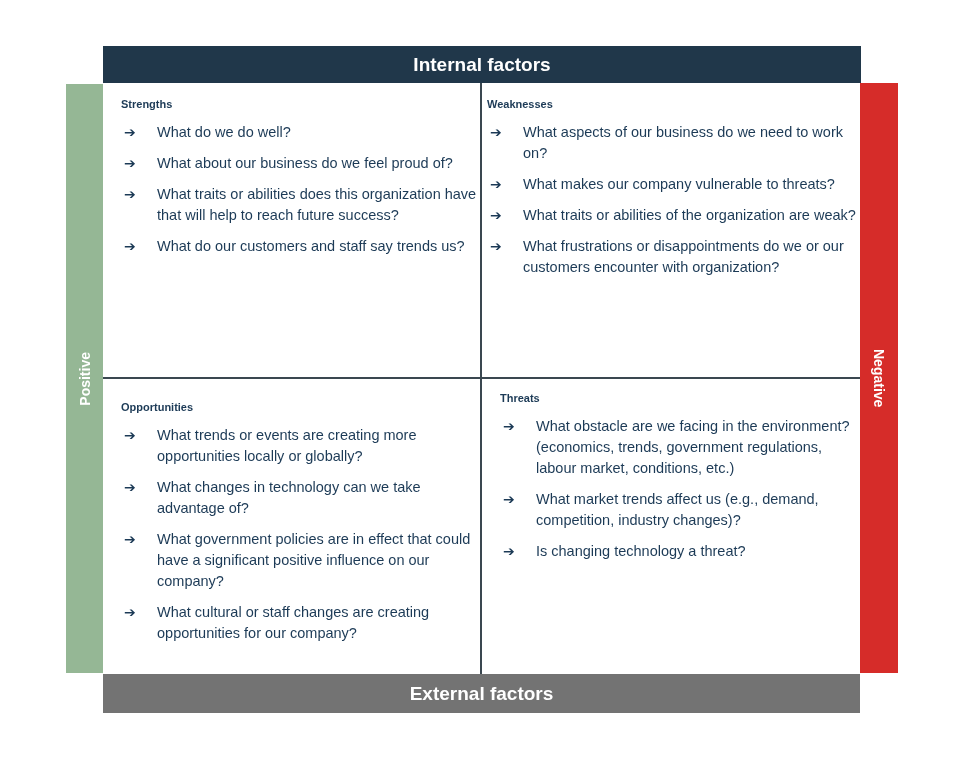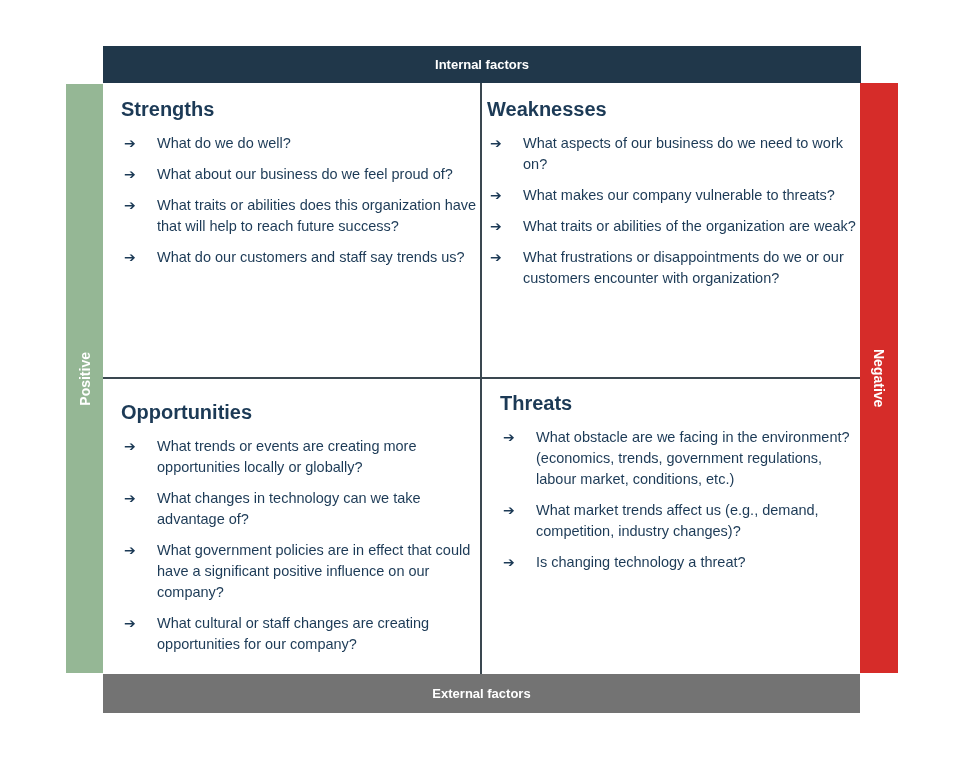--- a/index.html
+++ b/index.html
@@ -15,41 +15,41 @@
   }
 
   
   .bar {
     position: absolute;
     display: flex;
     align-items: center;
     justify-content: center;
     color: #ffffff;
     font-weight: bold;
-    font-size: 13px;
+    font-size: 19px;
   }
   .bar-top    { left: 103px; top: 46px;  width: 758px; height: 37px; }
   .bar-bottom { left: 103px; top: 674px; width: 757px; height: 39px; }
   .bar-left   { left: 66px;  top: 84px;  width: 37px;  height: 589px; font-size: 14px; }
   .bar-right  { left: 860px; top: 83px;  width: 38px;  height: 590px; font-size: 14px; }
   .vtext-up   { writing-mode: vertical-rl; transform: rotate(180deg); } 
   .vtext-down { writing-mode: vertical-rl; }                            
 
   
   .quadrants {
     position: absolute;
     left: 103px; top: 83px;
     width: 757px; height: 591px;
     display: grid;
     grid-template-columns: 377px 380px;
     grid-template-rows: 294px 297px;
   }
   .quadrant { padding: 15px 2px 0 18px; box-sizing: border-box; overflow: hidden; }
   .q-title {
-    font-size: 20px;
+    font-size: 11px;
     font-weight: bold;
     margin: 0 0 12px 0;
     color: #1c3a56;
   }
   .q-list { list-style: none; margin: 0; padding: 0; }
   .q-item {
     display: flex;
     align-items: flex-start;
     margin: 0 0 10px 3px;
     font-size: 14.5px;

